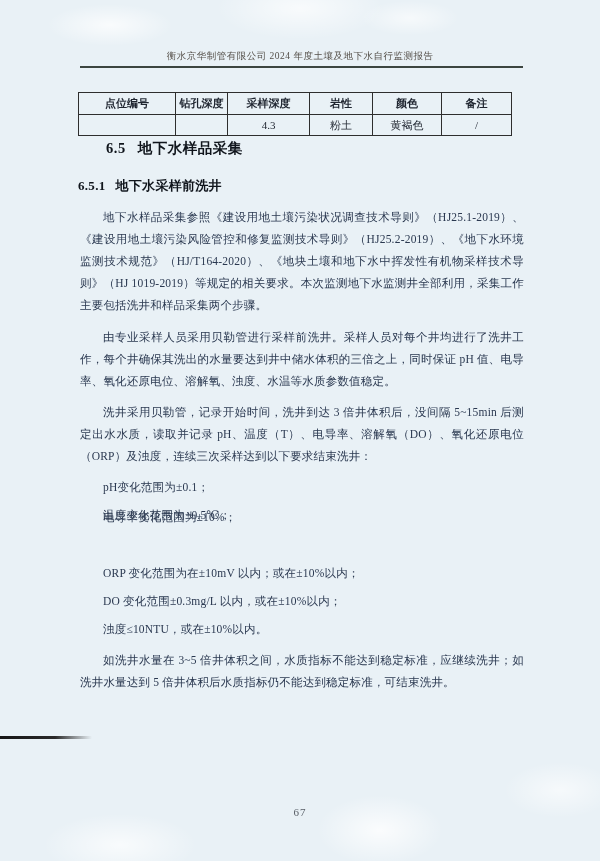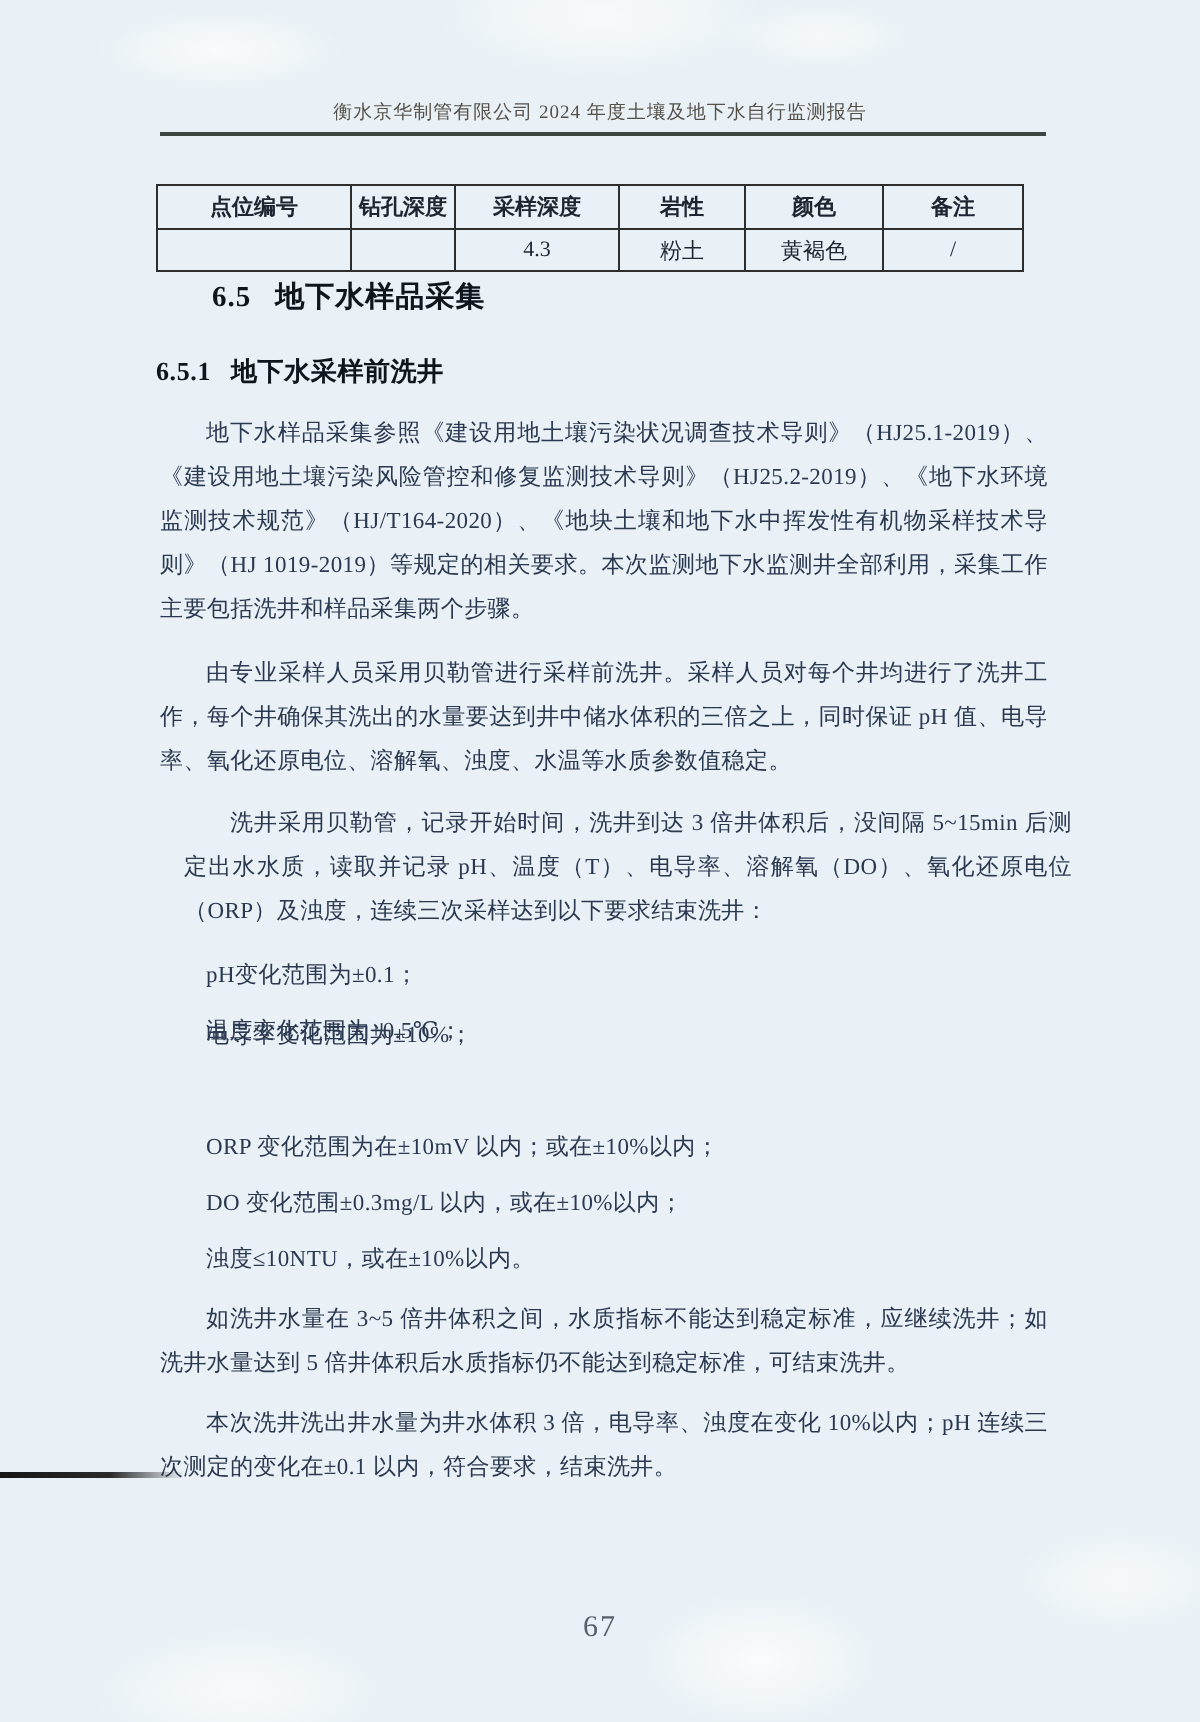--- a/index.html
+++ b/index.html
@@ -54,39 +54,39 @@
   .h2 .num{margin-right:10px;}
 
   .para{
     position:absolute;left:80px;width:444px;
     font-size:11.5px;line-height:22px;color:#2a3850;
     text-align:justify;text-indent:2em;
     letter-spacing:.2px;
   }
   #p1{top:206px;}
   #p2{top:326px;}
-  #p3{top:401px;margin-left:12px;}
+  #p3{top:401px;}
   #p4{top:649px;}
   #p5{top:701px;}
 
   .crit{
     position:absolute;left:80px;width:444px;
     font-size:11.5px;color:#2a3850;text-indent:2em;
     letter-spacing:.2px;white-space:nowrap;
   }
   #c0{top:480px;}
   #c1{top:508px;}
   #c2{top:510px;}
   #c3{top:566px;}
   #c4{top:594px;}
   #c5{top:622px;}
 
   .pgnum{
     position:absolute;top:806px;left:0;width:600px;
-    text-align:center;font-size:15px;color:#5a6068;letter-spacing:1px;
+    text-align:center;font-size:11px;color:#5a6068;letter-spacing:1px;
   }
   .scan-edge{
     position:absolute;left:0;bottom:0;width:92px;height:3.5px;
     background:linear-gradient(90deg,#161616 0%,#2a2a2a 60%,rgba(40,40,40,0) 100%);
   }
 </style>
 </head>
 <body>
 
 <div class="page">
@@ -136,18 +136,17 @@
   <div class="para" id="p3">洗井采用贝勒管，记录开始时间，洗井到达 3 倍井体积后，没间隔 5~15min 后测定出水水质，读取并记录 pH、温度（T）、电导率、溶解氧（DO）、氧化还原电位（ORP）及浊度，连续三次采样达到以下要求结束洗井：</div>
 
   <div class="crit" id="c0">pH变化范围为±0.1；</div>
   <div class="crit" id="c1">温度变化范围为±0.5℃；</div>
   <div class="crit" id="c2">电导率变化范围为±10%；</div>
   <div class="crit" id="c3">ORP 变化范围为在±10mV 以内；或在±10%以内；</div>
   <div class="crit" id="c4">DO 变化范围±0.3mg/L 以内，或在±10%以内；</div>
   <div class="crit" id="c5">浊度≤10NTU，或在±10%以内。</div>
 
   <div class="para" id="p4">如洗井水量在 3~5 倍井体积之间，水质指标不能达到稳定标准，应继续洗井；如洗井水量达到 5 倍井体积后水质指标仍不能达到稳定标准，可结束洗井。</div>
-  <div class="para" id="p5">本次洗井洗出井水量为井水体积 3 倍，电导率、浊度在变化 10%以内；pH 连续三次测定的变化在±0.1 以内，符合要求，结束洗井。</div>
 
   <div class="pgnum">67</div>
   <div class="scan-edge"></div>
 
 </div>
 
 </body></html>

